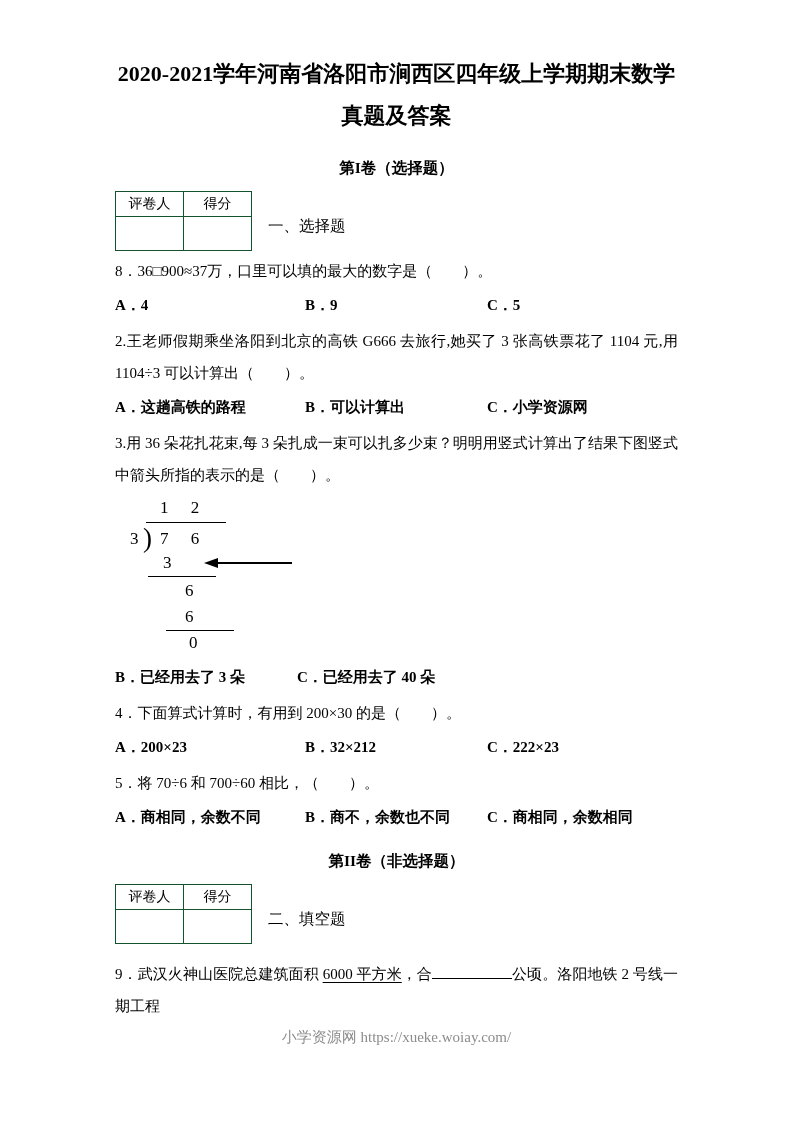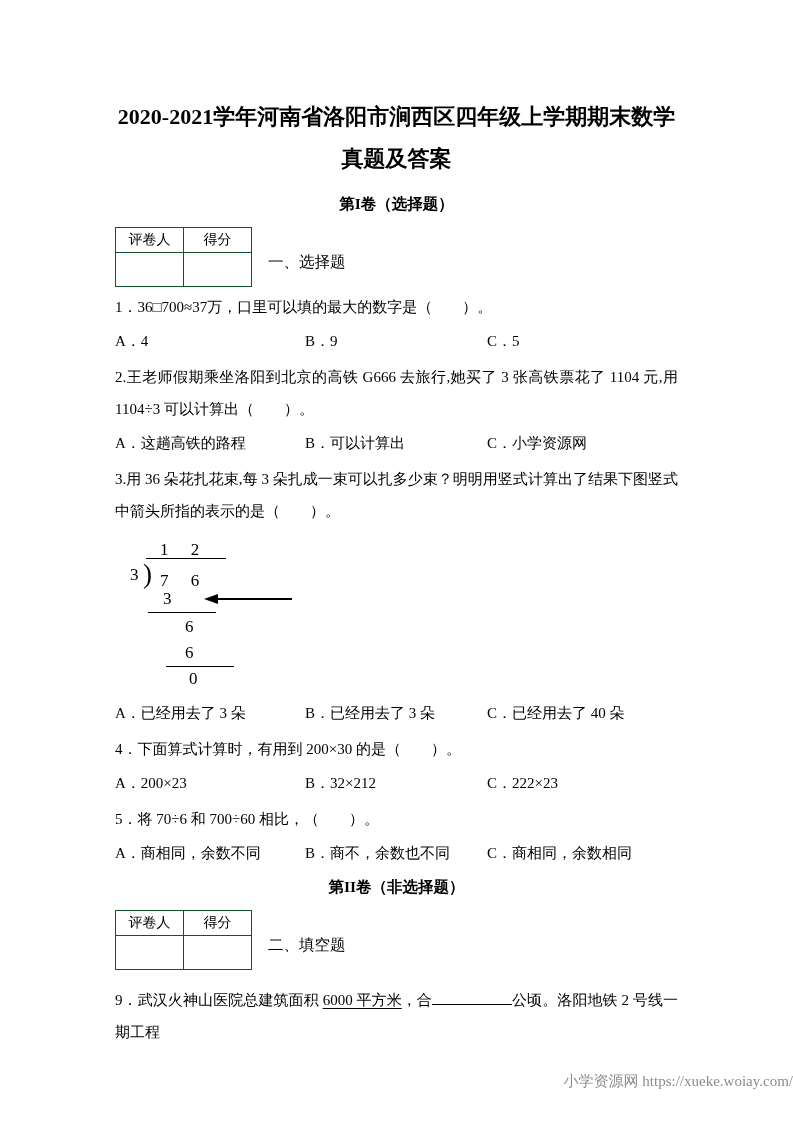--- a/index.html
+++ b/index.html
@@ -4,54 +4,54 @@
 <style>
   * { margin:0; padding:0; box-sizing:border-box; }
   html, body { background:#ffffff; }
   body { font-family:"Liberation Serif","DejaVu Serif",serif; color:#000000; }
 
   .page {
     position:relative;
     width:793px; height:1122px;
     margin:0 auto;
     background:#ffffff;
-    padding:96px 115px 0 115px;
+    padding:53px 115px 0 115px;
     overflow:hidden;
     border-radius:20px;
   }
 
   .title { font-size:22px; font-weight:bold; text-align:center; line-height:42px; }
   .title span { display:block; }
 
-  .part-title { text-align:center; font-size:15.5px; font-weight:bold; margin-top:14px; }
-  .part-title.second { margin-top:8px; }
+  .part-title { text-align:center; font-size:15.5px; font-weight:bold; margin-top:21px; }
+  .part-title.second { margin-top:18px; }
 
   .score-row { display:flex; align-items:flex-end; margin-top:12px; }
   table.score-table { border-collapse:collapse; }
   table.score-table td { border:1px solid #14532d; text-align:center; font-size:14px; }
   table.score-table tr.hdr td { width:68px; height:25px; }
   table.score-table tr.val td { height:34px; }
   .group-heading { font-size:15.5px; font-weight:normal; margin-left:16px; margin-bottom:14px; }
 
   .q { font-size:15px; line-height:32px; margin-top:4px; text-align:justify; }
-  .opts { display:flex; font-size:15px; line-height:32px; margin-top:2px; }
+  .opts { display:flex; font-size:15px; line-height:32px; margin-top:2px;font-weight:bold; }
   .opts .o1 { width:190px; }
   .opts .o2 { width:182px; }
 
   .u { text-decoration:underline; text-underline-offset:3px; }
   .blank { display:inline-block; width:80px; height:15px; border-bottom:1px solid #000; vertical-align:baseline; }
 
   .division { position:relative; height:158px; margin:6px 0 6px 15px; font-size:17px; }
   .division .num { position:absolute; line-height:22px; }
-  .division .sp { letter-spacing:9px;margin-top:6px; }
+  .division .sp { letter-spacing:9px; }
   .division .line { position:absolute; border-top:1.6px solid #000; }
   .division .bracket { position:absolute; font-size:27px; line-height:34px; }
   .division .arrow { position:absolute; }
 
-  .footer { position:absolute; left:0; right:0; top:1072px; text-align:right; color:#8c8c8c; font-size:15px; }
+  .footer { position:absolute; left:0; right:0; top:1028px; text-align:center; color:#8c8c8c; font-size:15px; }
 </style>
 </head>
 <body>
 
 <div class="page">
 
   <h1 class="title">
     <span>2020-2021学年河南省洛阳市涧西区四年级上学期期末数学</span>
     <span>真题及答案</span>
   </h1>
@@ -67,21 +67,21 @@
       </tr>
       <tr class="val">
         <td></td>
         <td></td>
       </tr>
     </tbody>
       </table>
     <div class="group-heading">一、选择题</div>
   </div>
 
-  <p class="q">1．36□700≈37万，口里可以填的最大的数字是（　　）。</p>
+  <p class="q">8．36□900≈37万，口里可以填的最大的数字是（　　）。</p>
   <div class="opts">
     <span class="o1">A．4</span>
     <span class="o2">B．9</span>
     <span class="o3">C．5</span>
   </div>
 
   <p class="q">2.王老师假期乘坐洛阳到北京的高铁 G666 去旅行,她买了 3 张高铁票花了 1104 元,用 1104÷3 可以计算出（　　）。</p>
   <div class="opts">
     <span class="o1">A．这趟高铁的路程</span>
     <span class="o2">B．可以计算出</span>
@@ -102,21 +102,20 @@
       <line x1="14" y1="8" x2="90" y2="8" stroke="#000" stroke-width="2"></line>
       <polygon points="2,8 16,3 16,13" fill="#000"></polygon>
     </svg>
     <span class="num" style="left:55px; top:83px;">6</span>
     <span class="num" style="left:55px; top:109px;">6</span>
     <span class="line" style="left:36px; top:133px; width:68px;"></span>
     <span class="num" style="left:59px; top:135px;">0</span>
   </div>
 
   <div class="opts">
-    <span class="o1">A．已经用去了 3 朵</span>
     <span class="o2">B．已经用去了 3 朵</span>
     <span class="o3">C．已经用去了 40 朵</span>
   </div>
 
   <p class="q">4．下面算式计算时，有用到 200×30 的是（　　）。</p>
   <div class="opts">
     <span class="o1">A．200×23</span>
     <span class="o2">B．32×212</span>
     <span class="o3">C．222×23</span>
   </div>

